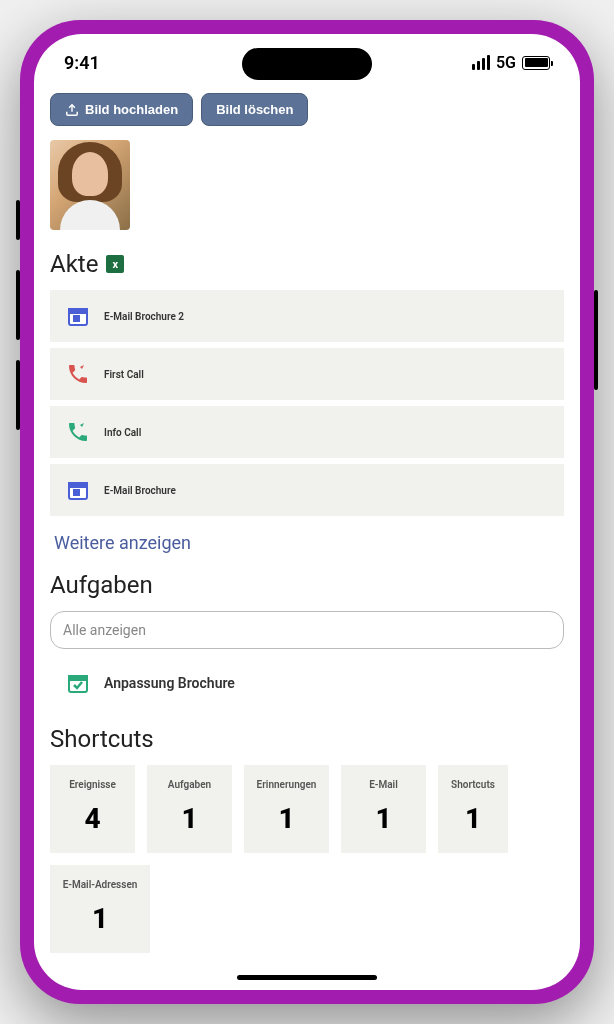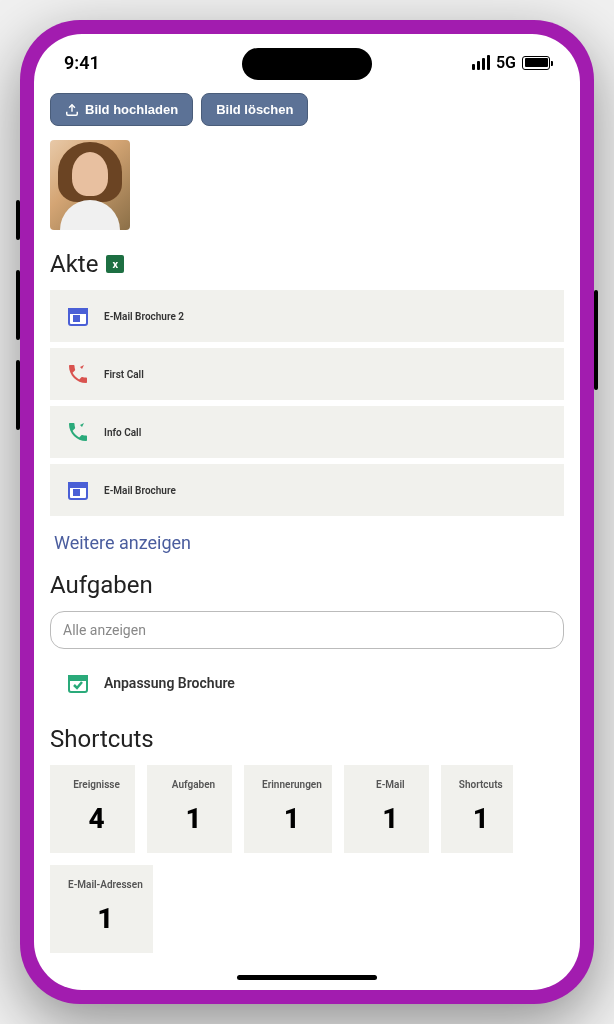--- a/index.html
+++ b/index.html
@@ -215,21 +215,21 @@
       color: #333;
       cursor: pointer;
     }
     .shortcuts-grid {
       display: flex;
       gap: 12px;
       flex-wrap: wrap;
     }
     .shortcut-card {
       background: #f1f1ed;
-      padding: 14px 10px 18px 18px;
+      padding: 14px 10px 18px 10px;
       min-width: 85px;
       text-align: center;
       cursor: pointer;
     }
     .shortcut-label {
       font-size: 10px;
       font-weight: 600;
       color: #555;
       margin-bottom: 12px;
     }

